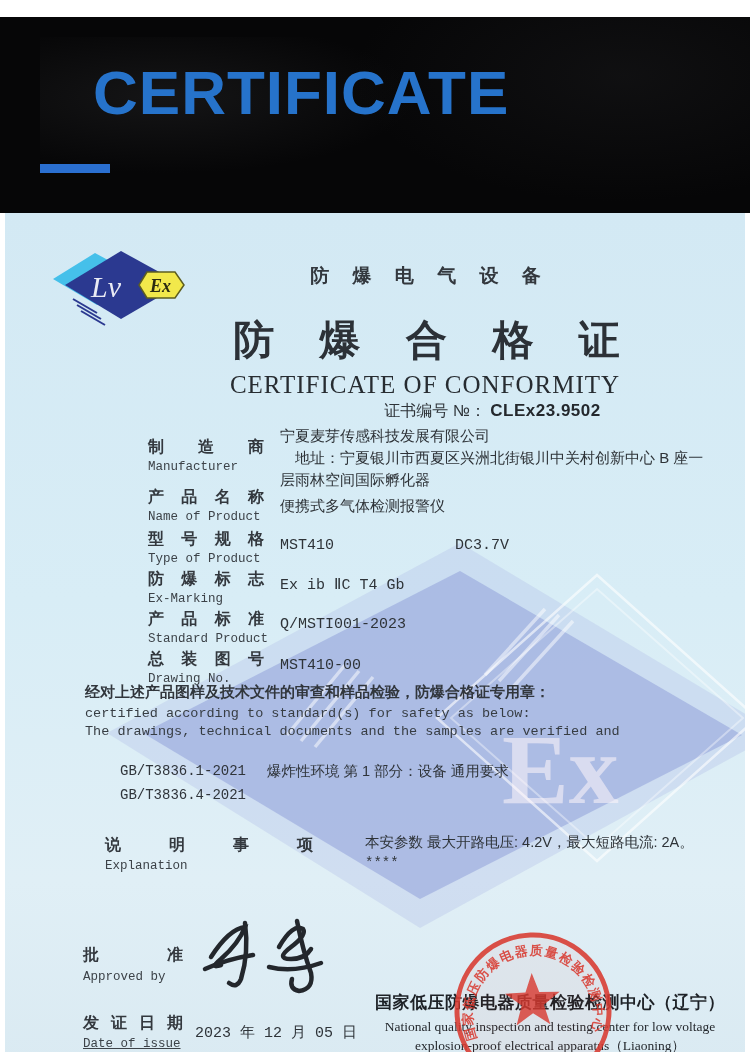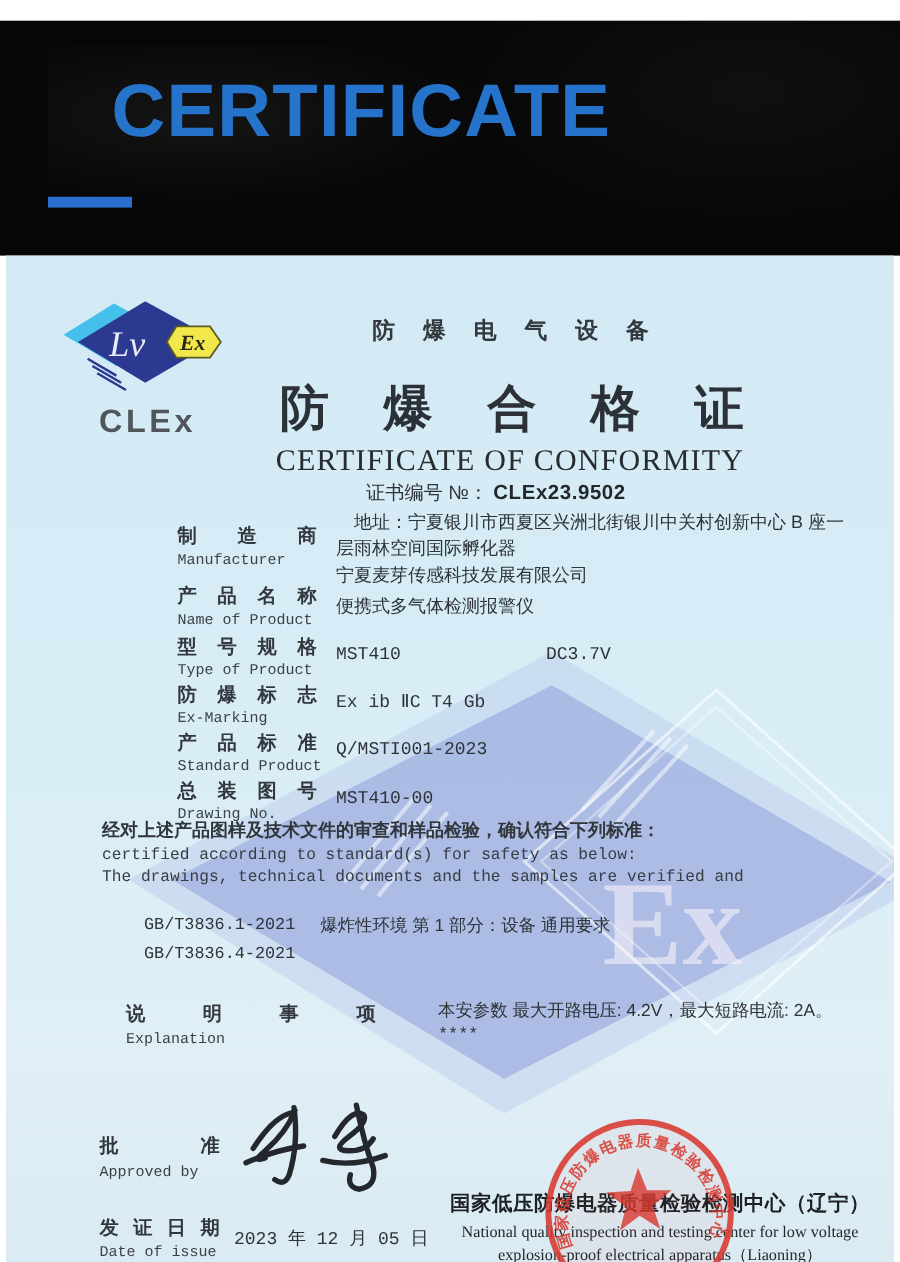--- a/index.html
+++ b/index.html
@@ -14,32 +14,32 @@
   .banner-title{position:absolute;left:93px;top:40px;font-size:62px;font-weight:800;
     letter-spacing:1px;color:#2673cb;font-family:"Liberation Sans",sans-serif;}
   .banner-dash{position:absolute;left:40px;top:147px;width:70px;height:9px;background:#2a6fd0;}
   
   .cert{position:absolute;left:5px;top:196px;width:740px;height:856px;overflow:hidden;
     background:linear-gradient(180deg,#d3e9f4 0%,#d8edf6 45%,#e0eff6 78%,#daeaf2 100%);
     color:#2f343a;}
   .wm{position:absolute;left:0;top:0;width:740px;height:856px;z-index:1;pointer-events:none;}
   .content{position:absolute;left:0;top:0;width:740px;height:856px;z-index:2;}
   
-  .logo{position:absolute;left:48px;top:38px;width:140px;text-align:center;}
+  .logo{position:absolute;left:48px;top:38px;width:140px;text-decoration:underline;}
   .logo-brand{margin-top:2px;font-size:27px;font-weight:700;color:#51565c;letter-spacing:3px;}
   
   .hdr-zh{position:absolute;left:190px;top:50px;width:470px;text-align:center;
     font-size:19px;letter-spacing:9px;color:#33383e;font-weight:600;}
   .hdr-en{position:absolute;left:150px;top:75px;width:550px;text-align:center;
     font-family:"Liberation Mono",monospace;font-size:14px;color:#3a4046;}
   .title-zh{position:absolute;left:180px;top:100px;width:500px;text-align:center;
     font-size:41px;font-weight:600;letter-spacing:17px;color:#2c3137;}
   .title-en{position:absolute;left:180px;top:158px;width:480px;text-align:center;
     font-family:"Liberation Serif",serif;font-size:25px;color:#272c31;letter-spacing:1px;}
-  .certno{position:absolute;left:300px;top:188px;width:375px;text-align:left;font-size:16px;color:#2e3338;}
+  .certno{position:absolute;left:300px;top:188px;width:375px;text-align:center;font-size:16px;color:#2e3338;}
   .certno b{font-size:17px;font-weight:700;color:#24282d;letter-spacing:.5px;}
   
   .f-zh{position:absolute;left:143px;width:116px;font-size:16px;font-weight:600;color:#33383e;
     text-align:justify;text-align-last:justify;}
   .f-en{position:absolute;left:143px;font-family:"Liberation Mono",monospace;font-size:12.5px;color:#3c4248;}
   .f-val{position:absolute;left:275px;font-family:"Liberation Mono",monospace;font-size:15px;color:#2e3338;}
   .f-val-zh{position:absolute;left:275px;font-size:15px;color:#2e3338;line-height:1.45;}
   
   .stmt-zh{position:absolute;left:80px;top:470px;font-size:15px;font-weight:600;color:#31363c;}
   .stmt-en{position:absolute;left:80px;top:492px;font-family:"Liberation Mono",monospace;
@@ -52,21 +52,21 @@
   .exp-en{position:absolute;left:100px;top:646px;font-family:"Liberation Mono",monospace;font-size:12.5px;color:#3c4248;}
   .exp-v1{position:absolute;left:360px;top:620px;width:350px;font-size:14.5px;color:#2e3338;}
   .exp-v2{position:absolute;left:360px;top:642px;font-family:"Liberation Mono",monospace;font-size:14px;color:#2e3338;}
   
   .ap-zh{position:absolute;left:78px;top:732px;width:100px;font-size:16px;font-weight:600;color:#33383e;
     text-align:justify;text-align-last:justify;}
   .ap-en{position:absolute;left:78px;top:757px;font-family:"Liberation Mono",monospace;font-size:12.5px;color:#3c4248;}
   .sig{position:absolute;left:192px;top:700px;width:150px;height:95px;}
   .di-zh{position:absolute;left:78px;top:800px;width:100px;font-size:16px;font-weight:600;color:#33383e;
     text-align:justify;text-align-last:justify;}
-  .di-en{position:absolute;left:78px;top:824px;font-family:"Liberation Mono",monospace;font-size:12.5px;color:#3c4248;}
+  .di-en{position:absolute;left:78px;top:824px;font-family:"Liberation Mono",monospace;font-size:12.5px;color:#3c4248;text-decoration:underline;}
   .di-val{position:absolute;left:190px;top:810px;font-family:"Liberation Mono",monospace;font-size:15px;color:#2e3338;}
   .exp2-zh{position:absolute;left:78px;top:846px;width:100px;font-size:16px;font-weight:600;color:#33383e;
     text-align:justify;text-align-last:justify;}
   
   .auth{position:absolute;left:335px;top:778px;width:420px;text-align:center;z-index:3;}
   .auth-zh{font-size:17px;font-weight:600;color:#1d2126;letter-spacing:.5px;}
   .auth-en{margin-top:4px;font-family:"Liberation Serif",serif;font-size:13.5px;color:#24282d;line-height:1.4;}
   .seal{position:absolute;left:444px;top:714px;width:168px;height:168px;z-index:4;opacity:.88;
     transform:rotate(-2deg);}
 </style>
@@ -108,36 +108,35 @@
           <polygon points="68,0 128,33 68,68 12,34" fill="#2b3990"></polygon>
           <g stroke="#2b3990" stroke-width="2">
               <line x1="20" y1="48" x2="44" y2="62"></line>
               <line x1="24" y1="54" x2="48" y2="68"></line>
               <line x1="28" y1="60" x2="52" y2="74"></line>
             </g>
           <text x="38" y="46" font-family="Liberation Serif, serif" font-style="italic" font-size="30" fill="rgba(255,255,255,0.9)">Lv</text>
           <polygon points="86,34 94,21 122,21 131,34 122,47 94,47" fill="#f2e84b" stroke="#5d5d20" stroke-width="1.5"></polygon>
           <text x="97" y="41" font-family="Liberation Serif, serif" font-style="italic" font-weight="700" font-size="18" fill="#2a2a10">Ex</text>
         </svg>
-        <div class="logo-brand">CLEx</div>
       </div>
 
       <div class="hdr-zh">防 爆 电 气 设 备</div>
       <div class="title-zh">防 爆 合 格 证</div>
       <div class="title-en">CERTIFICATE OF CONFORMITY</div>
       <div class="certno">
         <span>证书编号 №：</span>
         <b>CLEx23.9502</b>
       </div>
 
       <div class="f-zh" style="top:224px">制 造 商</div>
       <div class="f-en" style="top:247px">Manufacturer</div>
       <div class="f-val-zh" style="top:212px;width:428px">
+        <div>宁夏麦芽传感科技发展有限公司</div>
         <div>　地址：宁夏银川市西夏区兴洲北街银川中关村创新中心 B 座一层雨林空间国际孵化器</div>
-        <div>宁夏麦芽传感科技发展有限公司</div>
       </div>
 
       <div class="f-zh" style="top:274px">产 品 名 称</div>
       <div class="f-en" style="top:297px">Name of Product</div>
       <div class="f-val-zh" style="top:282px">便携式多气体检测报警仪</div>
 
       <div class="f-zh" style="top:316px">型 号 规 格</div>
       <div class="f-en" style="top:339px">Type of Product</div>
       <div class="f-val" style="top:324px">MST410</div>
       <div class="f-val" style="top:324px;left:450px">DC3.7V</div>
@@ -147,21 +146,21 @@
       <div class="f-val" style="top:362px">Ex ib ⅡC T4 Gb</div>
 
       <div class="f-zh" style="top:396px">产 品 标 准</div>
       <div class="f-en" style="top:419px">Standard Product</div>
       <div class="f-val" style="top:403px">Q/MSTI001-2023</div>
 
       <div class="f-zh" style="top:436px">总 装 图 号</div>
       <div class="f-en" style="top:459px">Drawing No.</div>
       <div class="f-val" style="top:444px">MST410-00</div>
 
-      <div class="stmt-zh">经对上述产品图样及技术文件的审查和样品检验，确认符合下列标准：</div>
+      <div class="stmt-zh">经对上述产品图样及技术文件的审查和样品检验，防爆合格证专用章：</div>
       <div class="stmt-en">
         <div>certified according to standard(s) for safety as below:</div>
         <div>The drawings, technical documents and the samples are verified and</div>
       </div>
 
       <div class="std-code" style="top:550px">GB/T3836.1-2021</div>
       <div class="std-desc" style="top:549px">爆炸性环境 第 1 部分：设备 通用要求</div>
       <div class="std-code" style="top:574px">GB/T3836.4-2021</div>
 
       <div class="exp-zh">说 明 事 项</div>

